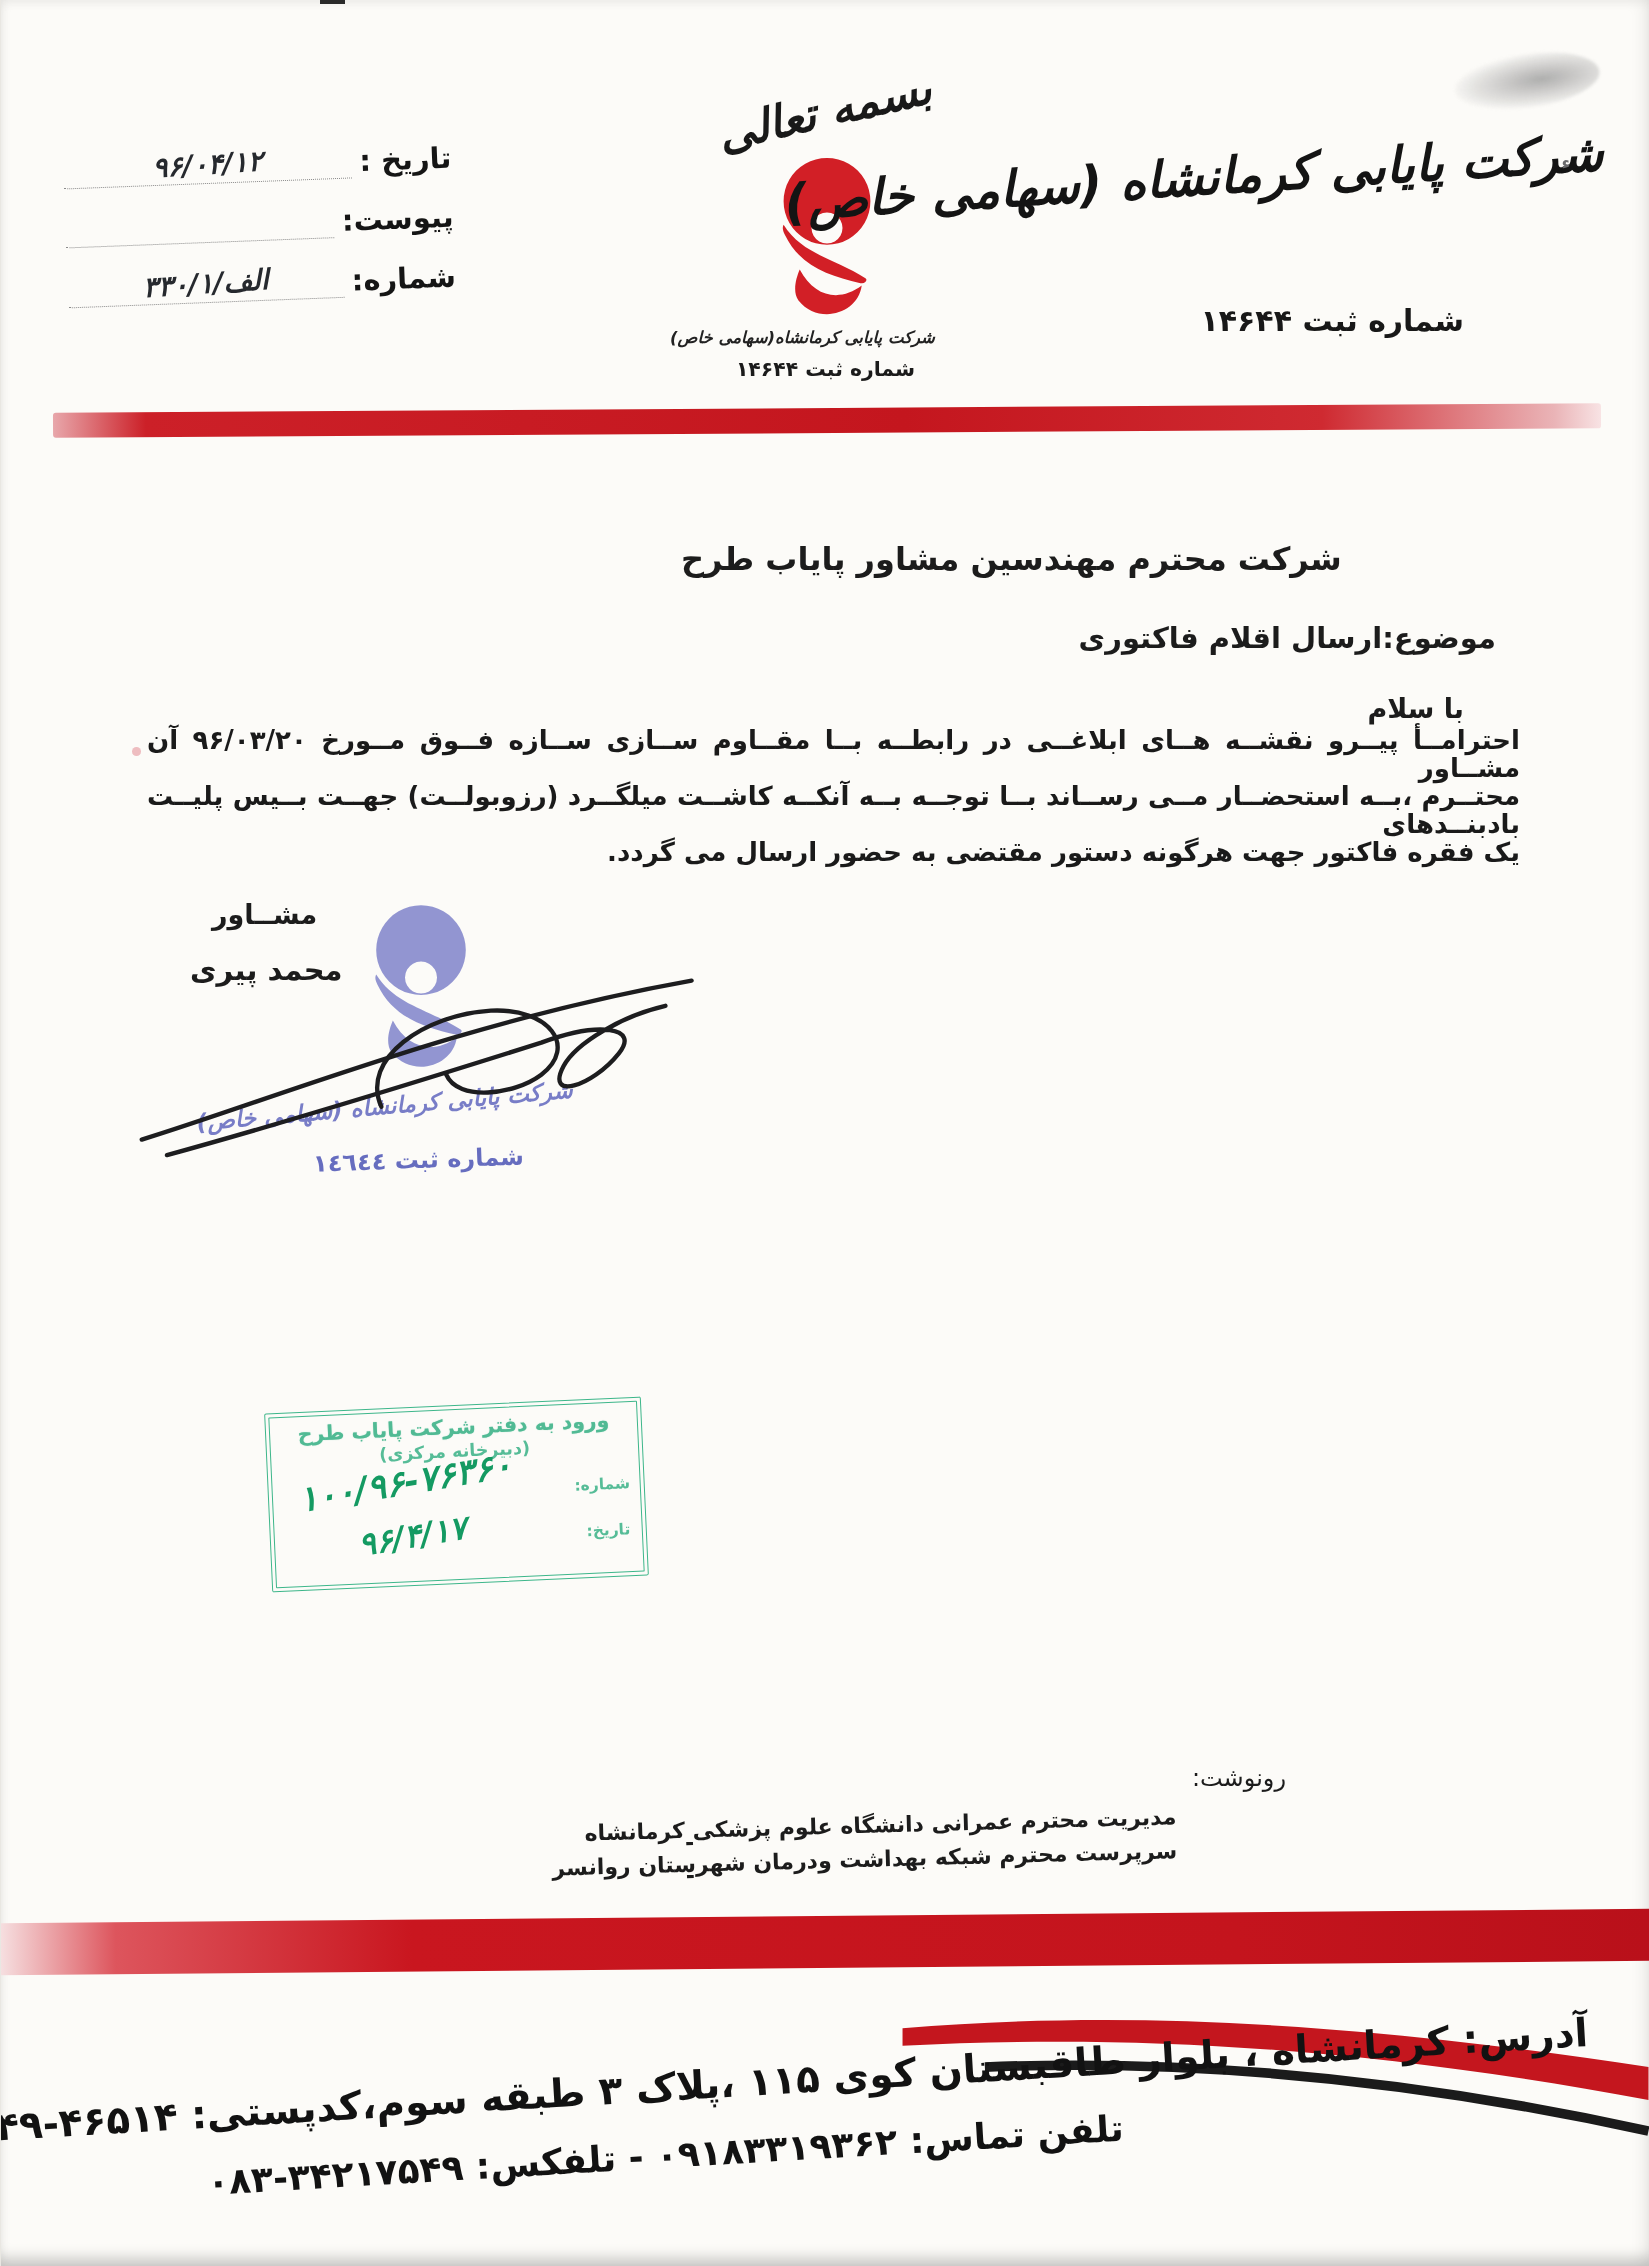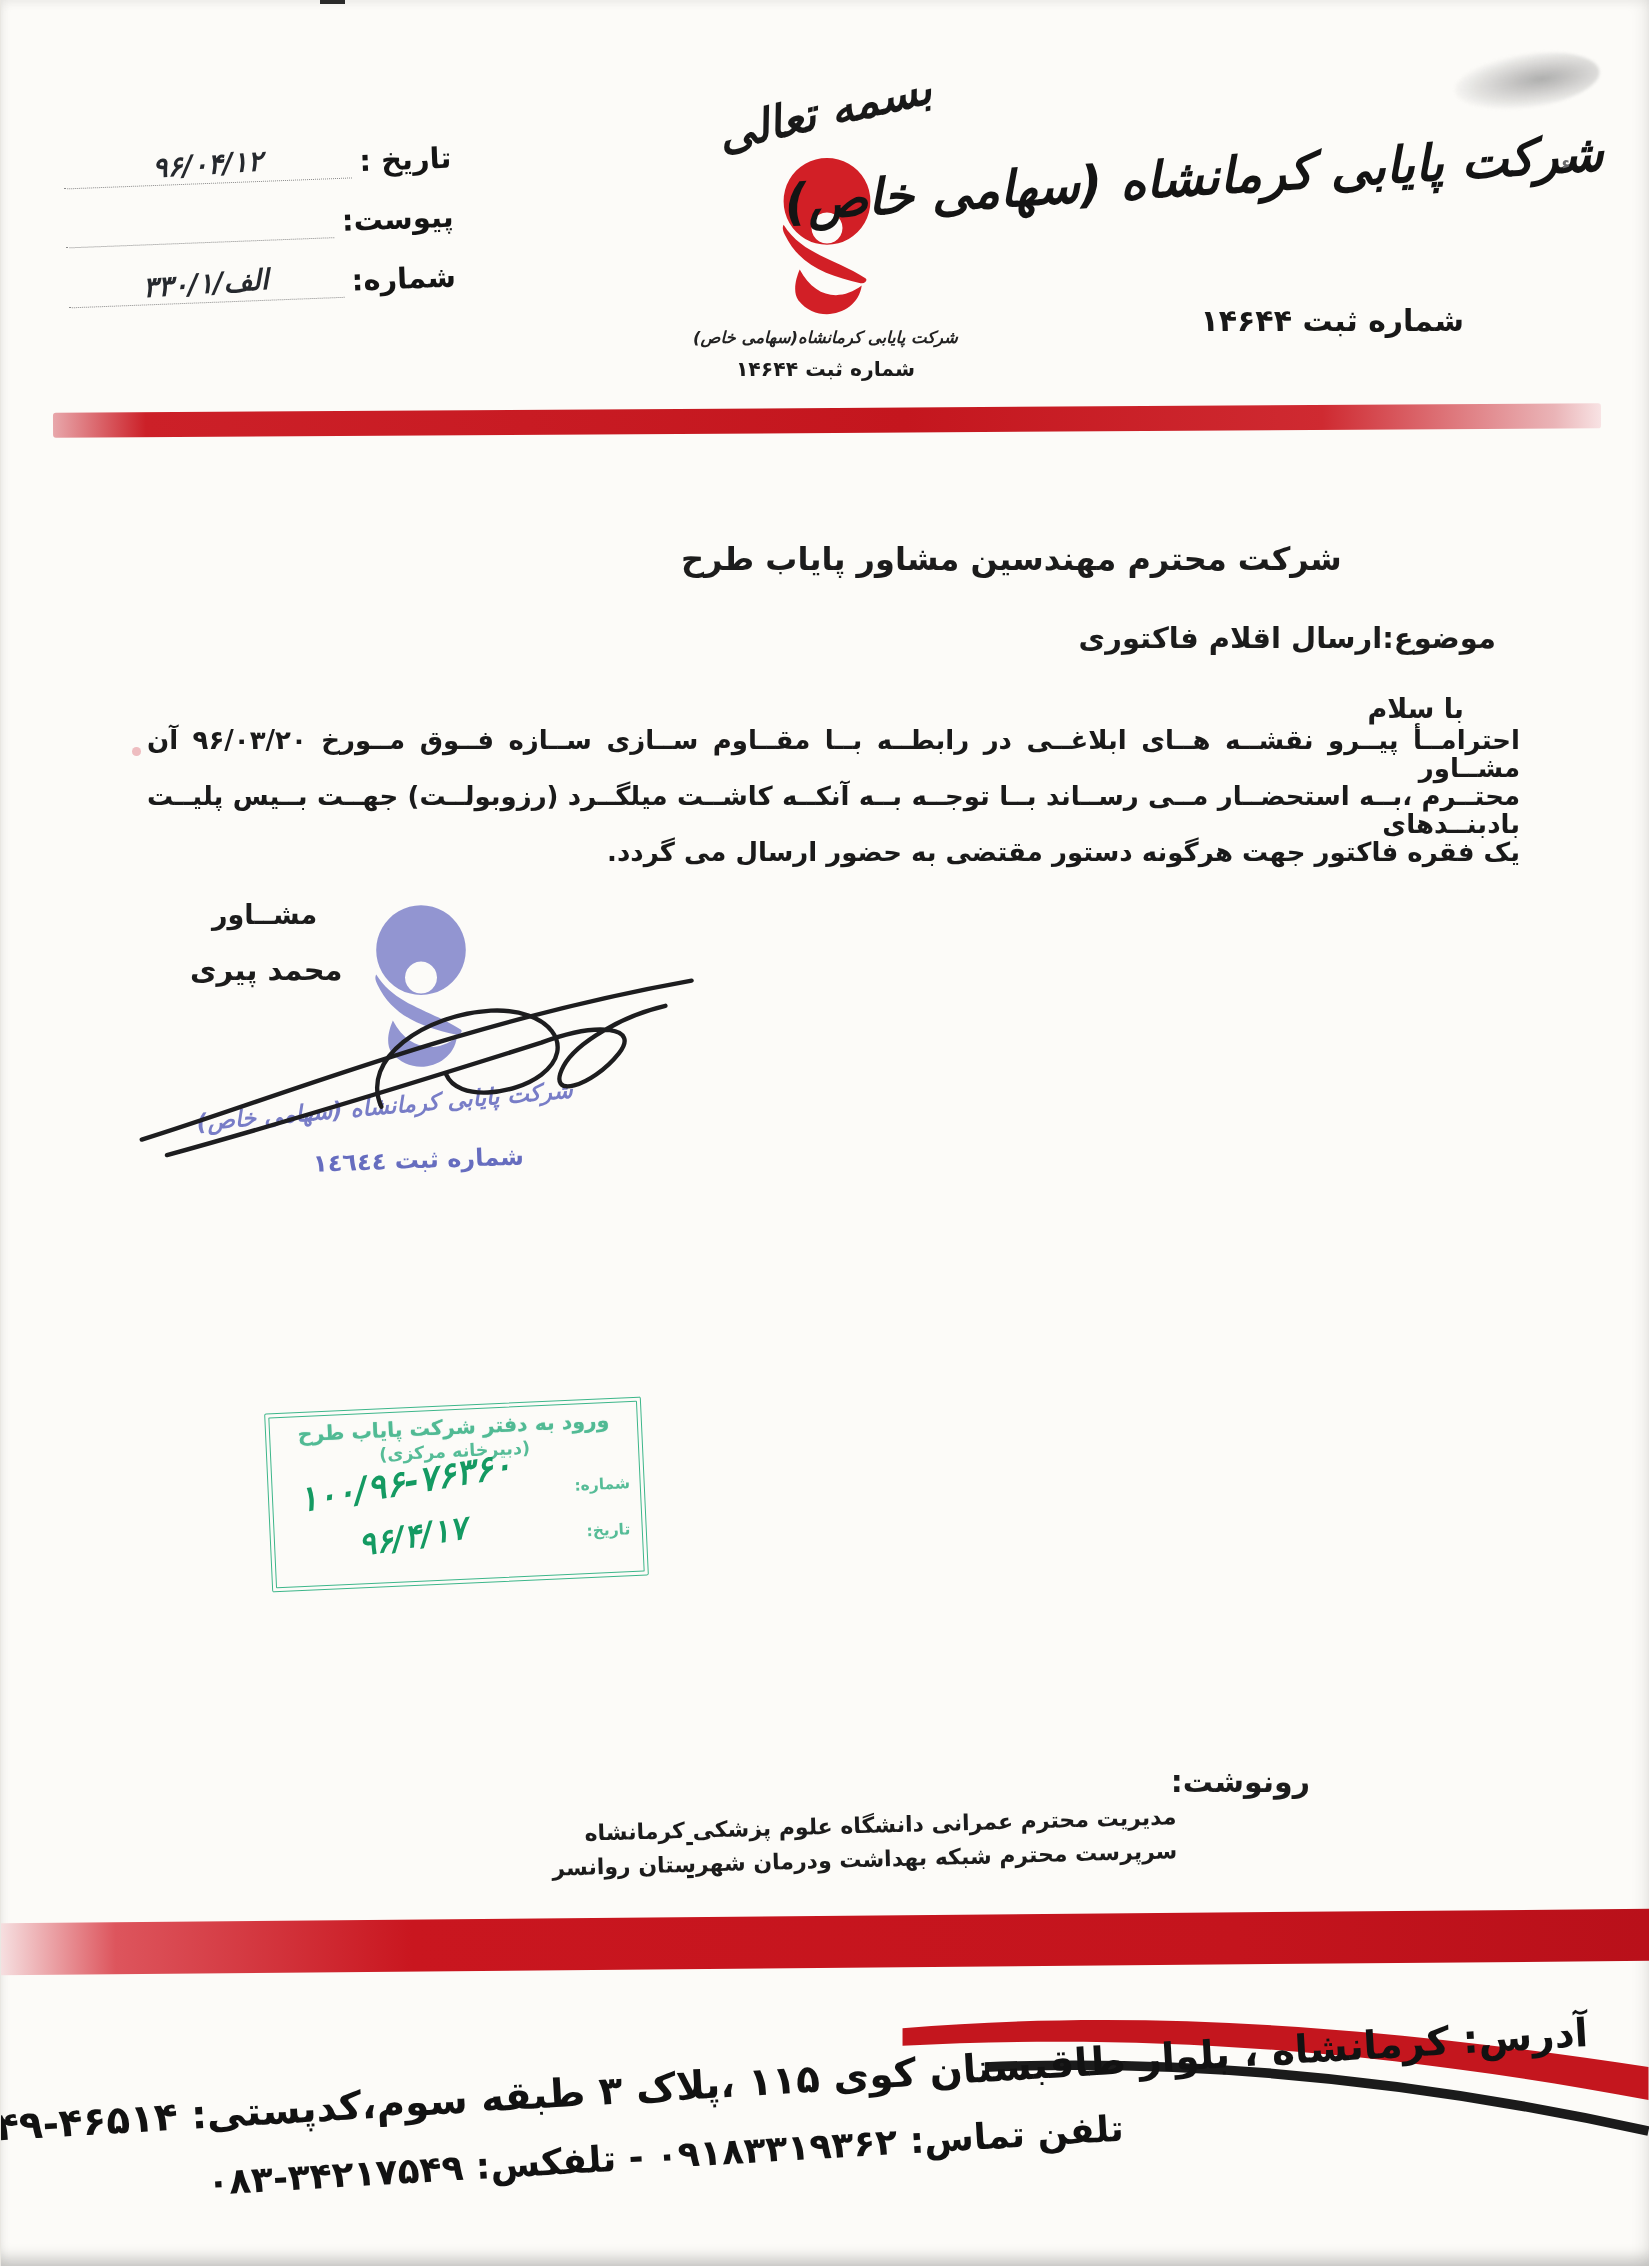--- a/index.html
+++ b/index.html
@@ -26,21 +26,21 @@
   .leader{flex:1;border-bottom:1.9px dotted #8a8a8a;margin-right:7.8px;
           display:flex;justify-content:center;align-items:flex-end;min-height:39px;}
   .hand{font-style:italic;font-weight:600;font-size:28px;color:#26292e;
         transform:rotate(-1.5deg);letter-spacing:1px;padding:0 5.8px 1.9px 5.8px;}
   .bismillah{
     position:absolute;left:708px;top:85px;width:233px;text-align:center;
     font-size:45px;font-weight:bold;font-style:italic;
     transform:rotate(-13deg);color:#191919;
   }
   .logo-red{position:absolute;left:765px;top:153px;width:124px;height:171px;}
-  .logo-cap1{position:absolute;left:670px;top:328px;width:311px;text-align:center;
+  .logo-cap1{position:absolute;left:670px;top:328px;width:311px;text-align:left;
     font-size:16.5px;font-weight:bold;font-style:italic;color:#222;white-space:nowrap;}
   .logo-cap2{position:absolute;left:670px;top:357px;width:311px;text-align:center;
     font-size:20.4px;font-weight:bold;color:#1b1b1b;}
   .company-name{
     position:absolute;right:47px;top:124px;white-space:nowrap;direction:rtl;
     font-size:50px;font-weight:bold;font-style:italic;color:#141414;
     transform:rotate(-3.5deg);transform-origin:right center;
   }
   .reg-number{position:absolute;right:186px;top:303px;font-size:30px;font-weight:bold;color:#181818;}
   .top-bar{
@@ -74,21 +74,21 @@
   }
   .es-outer{border:1.9px solid #3db68a;height:100%;box-sizing:border-box;padding:2.9px;border-radius:1.9px;}
   .es-inner{border:1.9px solid #3db68a;height:100%;box-sizing:border-box;border-radius:1px;position:relative;}
   .es-title{text-align:center;font-size:20.4px;font-weight:bold;margin-top:4.9px;opacity:.88;
     text-shadow:0 0 1px rgba(58,178,135,.6);}
   .es-sub{text-align:center;font-size:17.5px;font-weight:bold;margin-top:1.9px;opacity:.85;}
   .es-label{position:absolute;font-size:15.5px;font-weight:bold;opacity:.85;}
   .es-hand{position:absolute;font-size:35px;font-weight:bold;font-style:italic;
     color:#149a62;letter-spacing:1.9px;transform:rotate(-7deg);white-space:nowrap;}
   
-  .cc-label{position:absolute;right:340px;top:1764px;font-size:30px;font-weight:bold;}
+  .cc-label{position:absolute;right:364px;top:1764px;font-size:24px;font-weight:normal;}
   .cc-items{position:absolute;right:473px;top:1811px;width:490px;direction:rtl;
     transform:rotate(-1.6deg);}
   .cc-item{position:relative;font-size:22px;font-weight:bold;text-align:right;
     margin-bottom:8.7px;white-space:nowrap;}
   .cc-dash{position:absolute;left:-1.9px;top:11.6px;font-weight:bold;font-size:22px;}
   
   .footer-bar{
     position:absolute;left:0;top:1916px;width:1650px;height:52px;
     transform:rotate(-0.5deg);
     background:linear-gradient(to right,#f6e0e1 0%,#dd555d 7%,#c9161f 25%,#c4141d 75%,#b9101a 100%);

